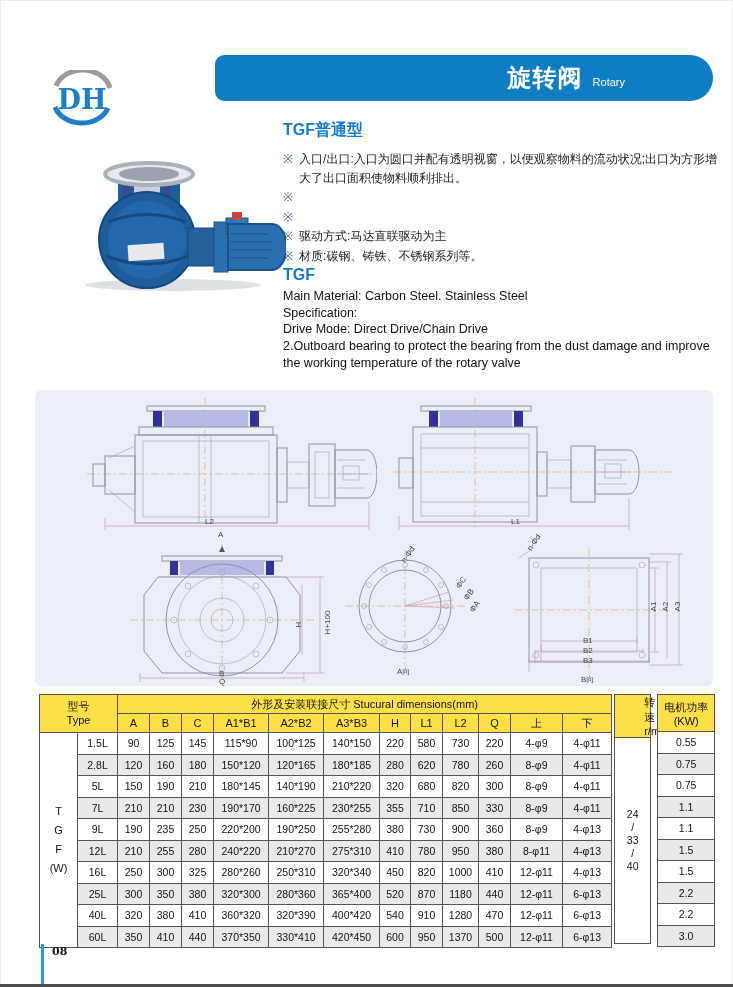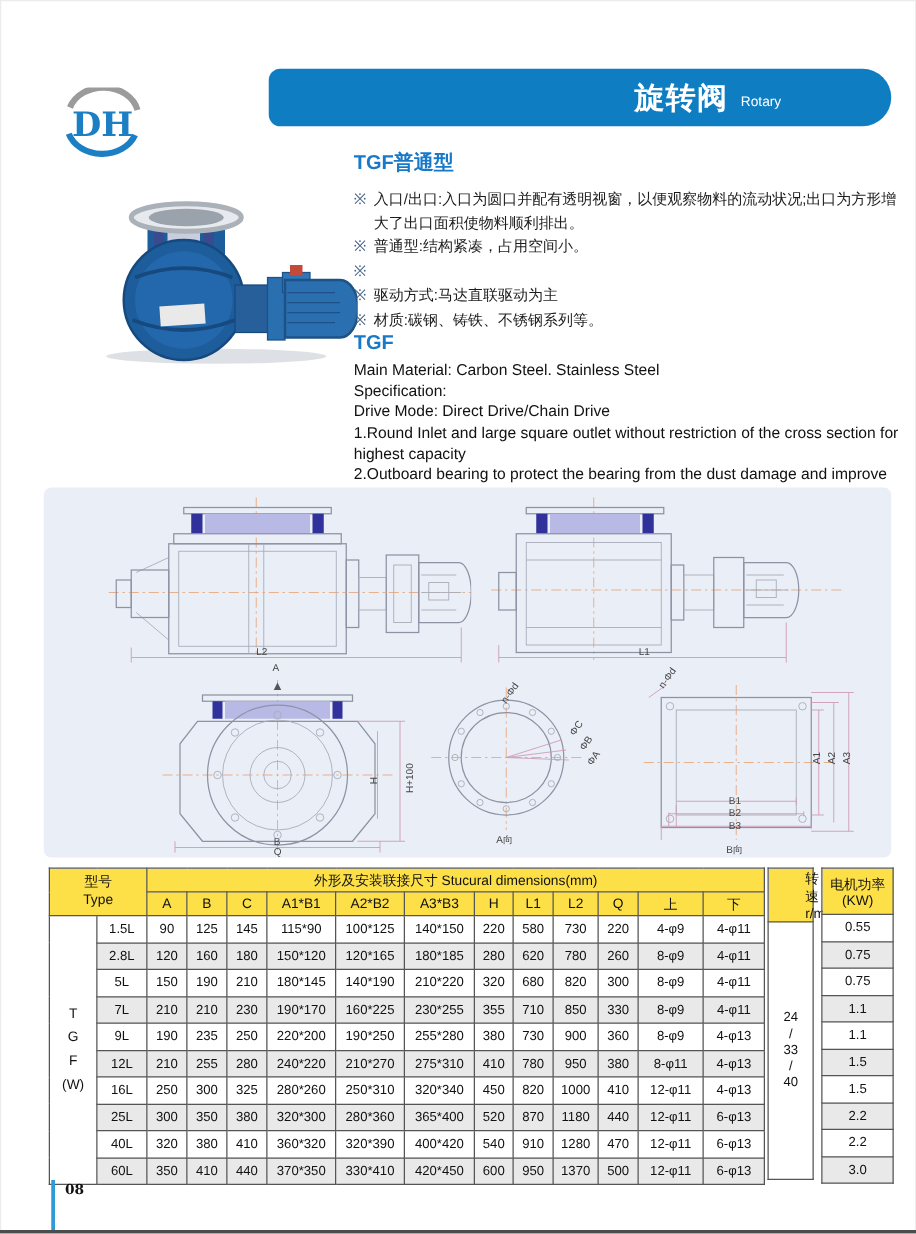--- a/index.html
+++ b/index.html
@@ -109,41 +109,39 @@
   </div>
 
   <div class="sec-title cn-title">TGF普通型</div>
   <div class="feature-list">
       <div class="feature">
         <span class="marker">※</span>
         <span>入口/出口:入口为圆口并配有透明视窗，以便观察物料的流动状况;出口为方形增大了出口面积使物料顺利排出。</span>
       </div>
       <div class="feature">
         <span class="marker">※</span>
-        <span>普通型:结构紧凑，占用空间小。</span>
       </div>
       <div class="feature">
         <span class="marker">※</span>
       </div>
       <div class="feature">
         <span class="marker">※</span>
         <span>驱动方式:马达直联驱动为主</span>
       </div>
       <div class="feature">
         <span class="marker">※</span>
         <span>材质:碳钢、铸铁、不锈钢系列等。</span>
       </div>
     </div>
 
   <div class="sec-title en-title">TGF</div>
   <div class="en-lines">
       <div>Main Material: Carbon Steel. Stainless Steel</div>
       <div>Specification:</div>
       <div>Drive Mode: Direct Drive/Chain Drive</div>
-      <div>1.Round Inlet and large square outlet without restriction of the cross section for highest capacity</div>
       <div>2.Outboard bearing to protect the bearing from the dust damage and improve the working temperature of the rotary valve</div>
     </div>
 
   <div class="panel">
 
     <div class="draw" style="left:12px;top:6px;width:330px;height:140px;">
       <svg width="330" height="140" viewBox="0 0 330 140">
         <line class="cl" x1="40" y1="78" x2="330" y2="78"></line>
         <line class="cl" x1="158" y1="2" x2="158" y2="130"></line>
         <rect class="ol" x="100" y="10" width="118" height="5"></rect>

